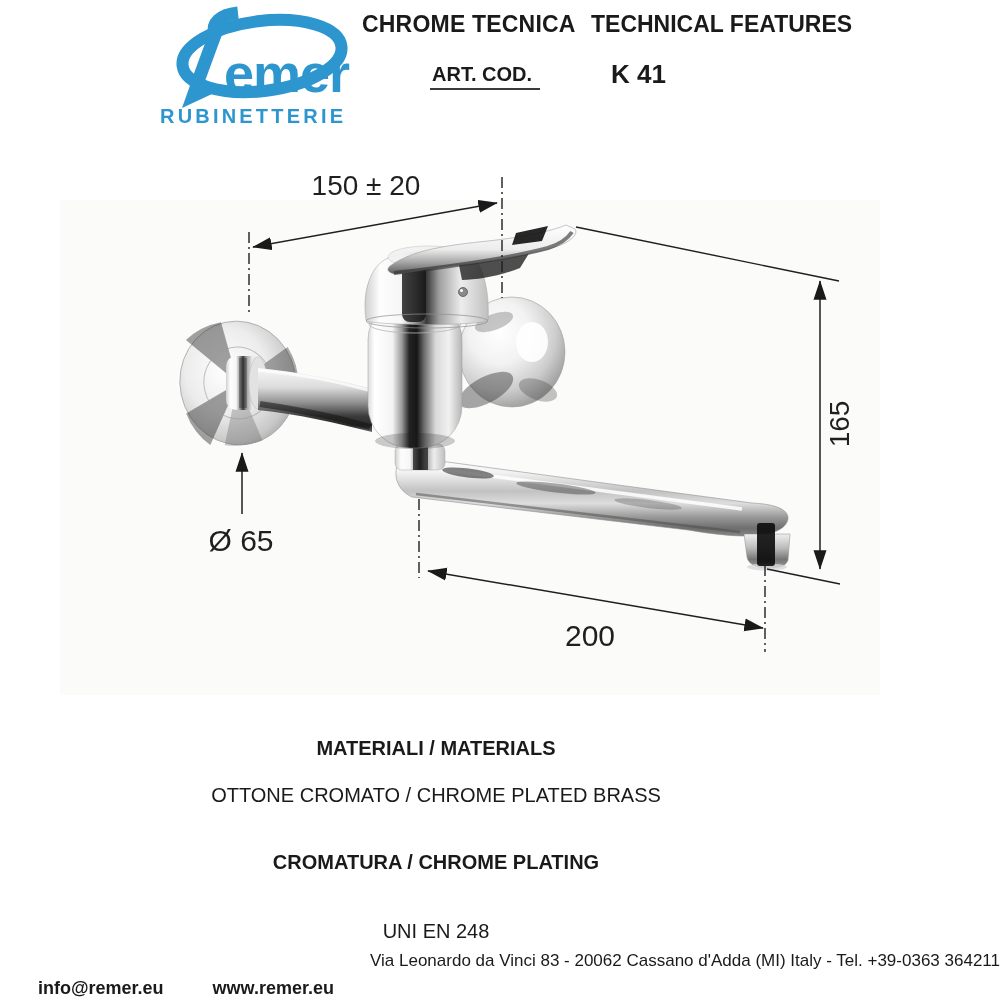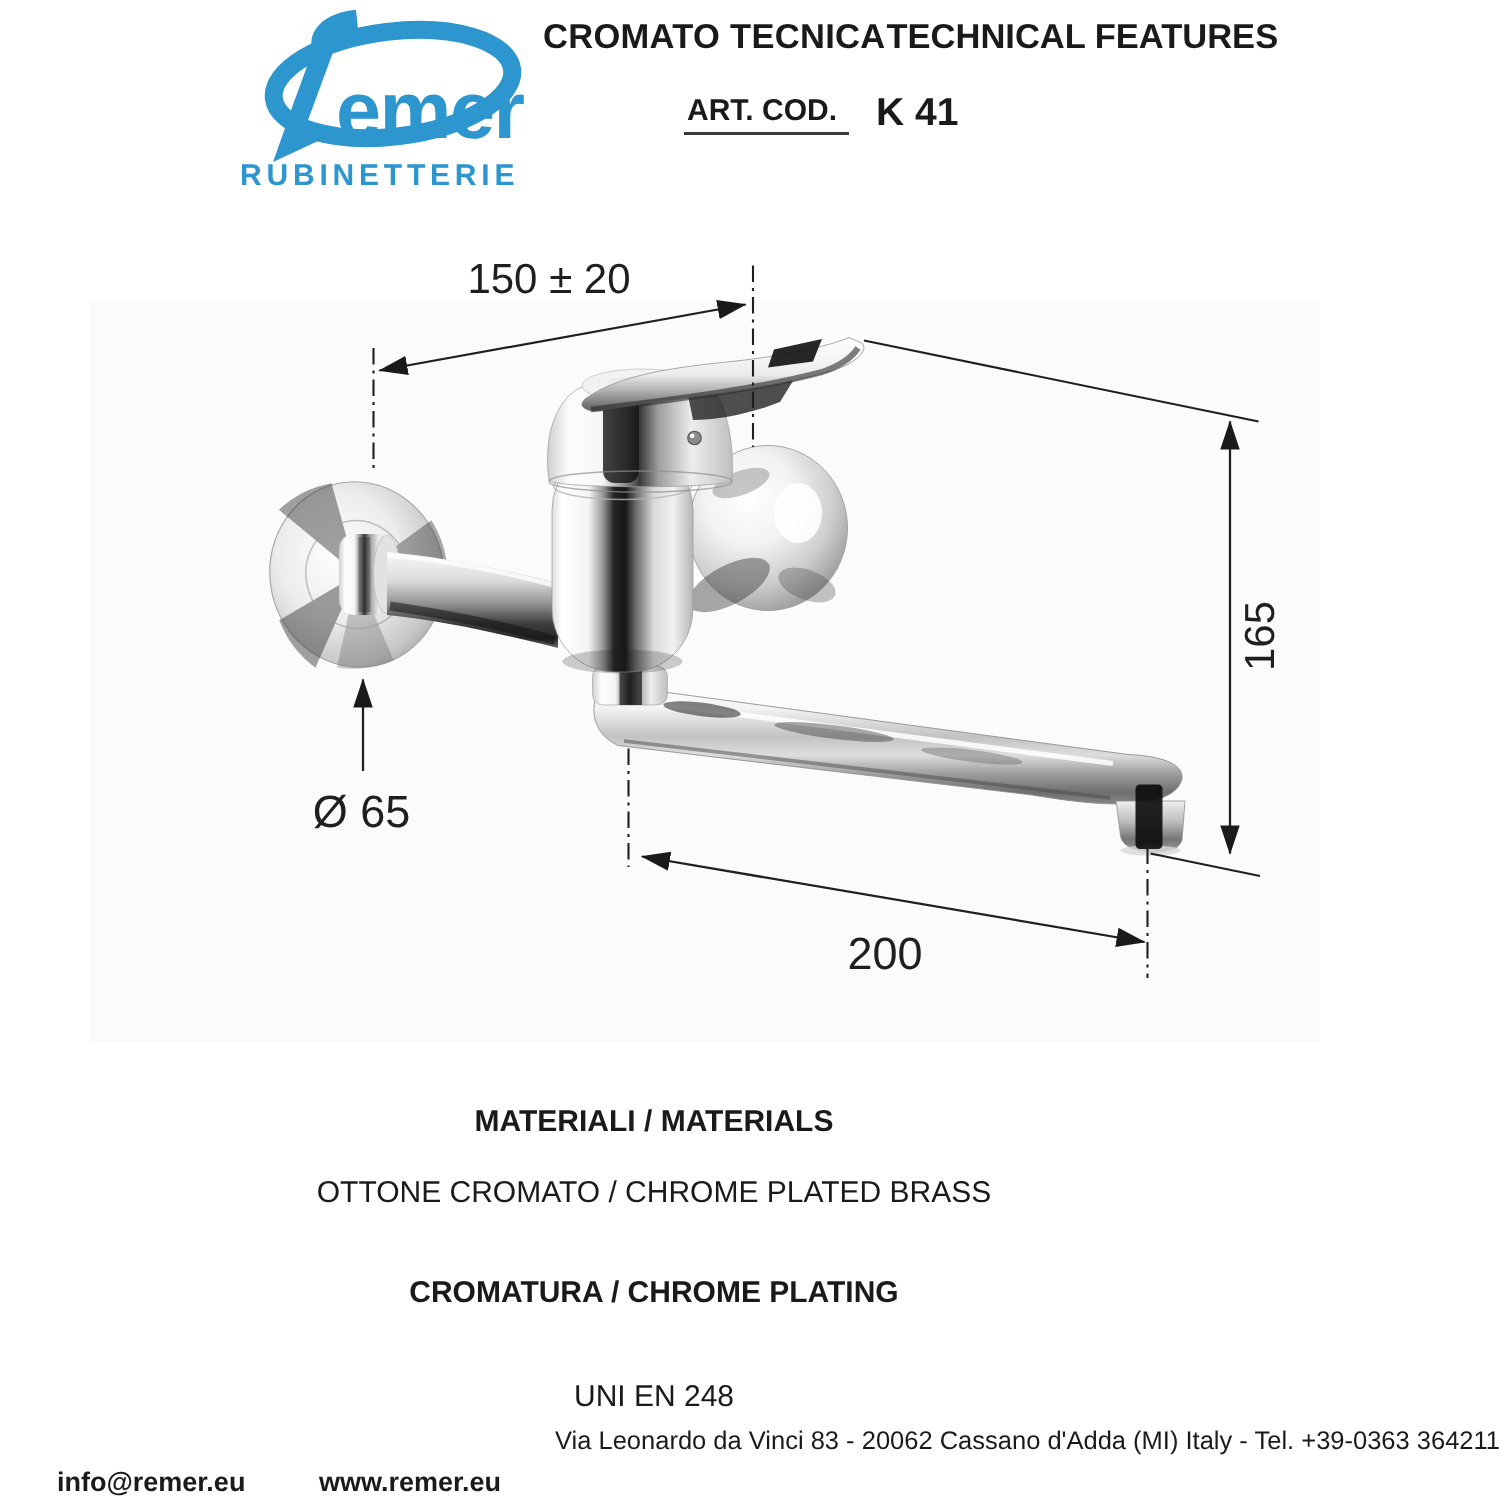--- a/index.html
+++ b/index.html
@@ -5,22 +5,22 @@
   html,body{margin:0;padding:0;background:#e9e9e9;}
   .page{
     position:relative;width:1000px;height:1000px;background:#ffffff;
     margin:0 auto;overflow:hidden;
     font-family:"Liberation Sans",sans-serif;color:#1a1a1a;
   }
   .abs{position:absolute;}
   
   .title-it{left:362px;top:11px;font-size:23px;font-weight:bold;letter-spacing:0.2px;}
   .title-en{left:591px;top:11px;font-size:23px;font-weight:bold;}
-  .artcod{left:430px;top:63px;font-size:20px;font-weight:600;border-bottom:2px solid #3a3a3a;padding:0 8px 2px 2px;margin-left:26px;}
-  .artval{left:584px;top:59px;font-size:26px;font-weight:bold;}
+  .artcod{left:430px;top:63px;font-size:20px;font-weight:600;border-bottom:2px solid #3a3a3a;padding:0 8px 2px 2px;}
+  .artval{left:611px;top:59px;font-size:26px;font-weight:bold;}
   
   .mline{left:0;width:816px;text-align:center;padding-left:56px;box-sizing:border-box;font-size:20px;}
   .mbold{font-weight:bold;}
   .m1{top:737px;} .m2{top:784px;} .m3{top:851px;} .m4{top:920px;}
   
   .f1{left:0;top:951px;width:1000px;text-align:right;padding-left:26px;box-sizing:border-box;font-size:17px;font-weight:500;}
   .f2{left:0;top:978px;width:1000px;text-align:left;padding-left:16px;box-sizing:border-box;font-size:18px;font-weight:bold;}
   .f2 span{margin:0 22px;}
   svg text{font-family:"Liberation Sans",sans-serif;}
 </style>
@@ -32,21 +32,21 @@
   <svg class="abs" style="left:158px;top:6px;" width="192" height="122" viewBox="0 0 192 122">
     <g stroke="#2D96CF" fill="none">
       <ellipse cx="104" cy="50" rx="80" ry="35" stroke-width="12" transform="rotate(-7 104 50)"></ellipse>
       <path d="M 80 7 C 62 9, 53 17, 57 29 L 39 78" stroke-width="13"></path>
     </g>
     <polygon points="24,102 35,71 54,88" fill="#2D96CF"></polygon>
     <text x="66" y="86" font-size="54" font-weight="bold" fill="#2D96CF" letter-spacing="-1">emer</text>
     <text x="2" y="117" font-size="20" font-weight="bold" fill="#2D96CF" letter-spacing="3.2">RUBINETTERIE</text>
   </svg>
 
-  <div class="abs title-it">CROMATO TECNICA</div>
+  <div class="abs title-it">CHROME TECNICA</div>
   <div class="abs title-en">TECHNICAL FEATURES</div>
   <div class="abs artcod">ART. COD.</div>
   <div class="abs artval">K 41</div>
 
   <svg class="abs" style="left:0;top:0;" width="1000" height="1000" viewBox="0 0 1000 1000">
     <defs>
       <marker id="arr" viewBox="0 0 12 8" refX="11.5" refY="4" markerWidth="13" markerHeight="9" orient="auto-start-reverse">
           <path d="M0 0 L12 4 L0 8 z" fill="#1a1a1a"></path>
         </marker>
       <linearGradient id="gBody" x1="0" y1="0" x2="1" y2="0">

